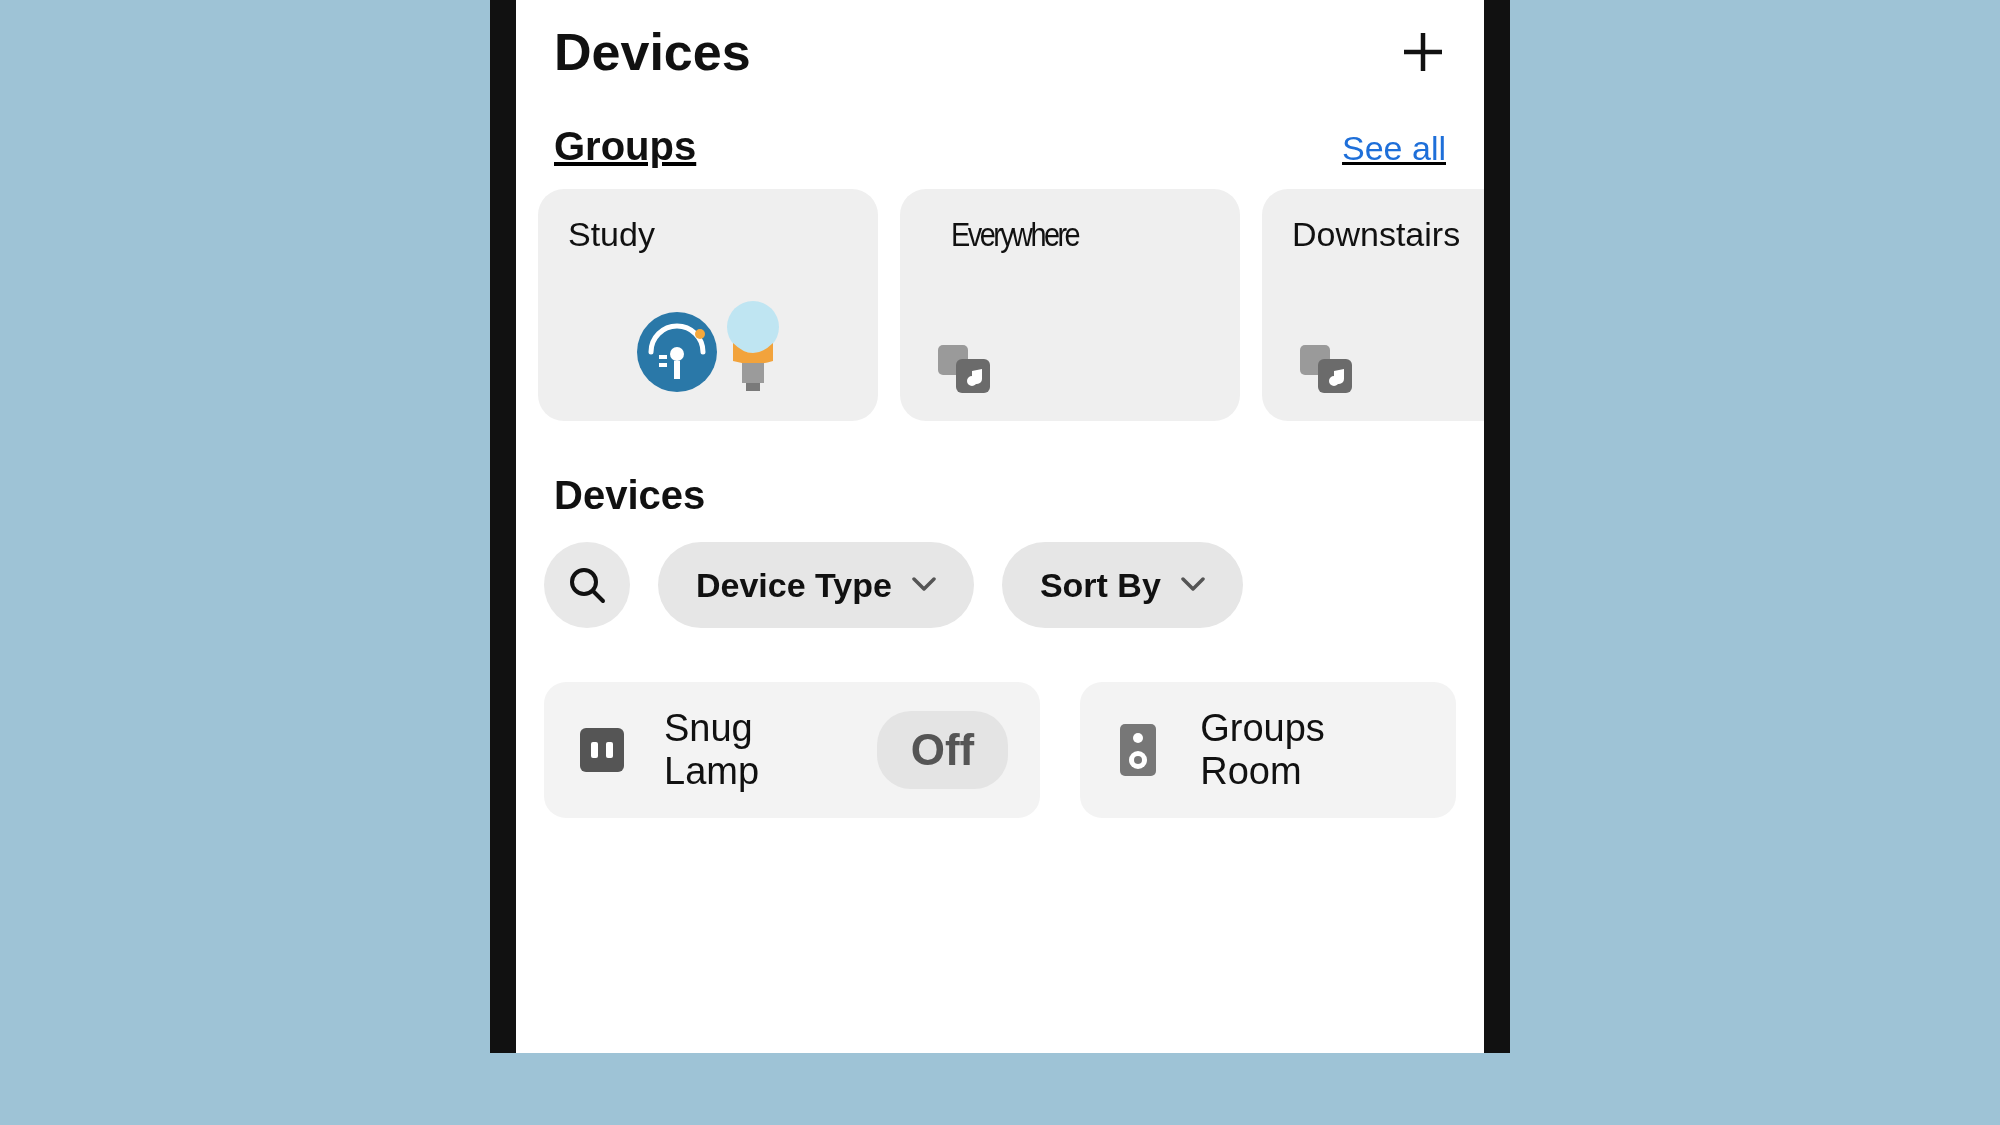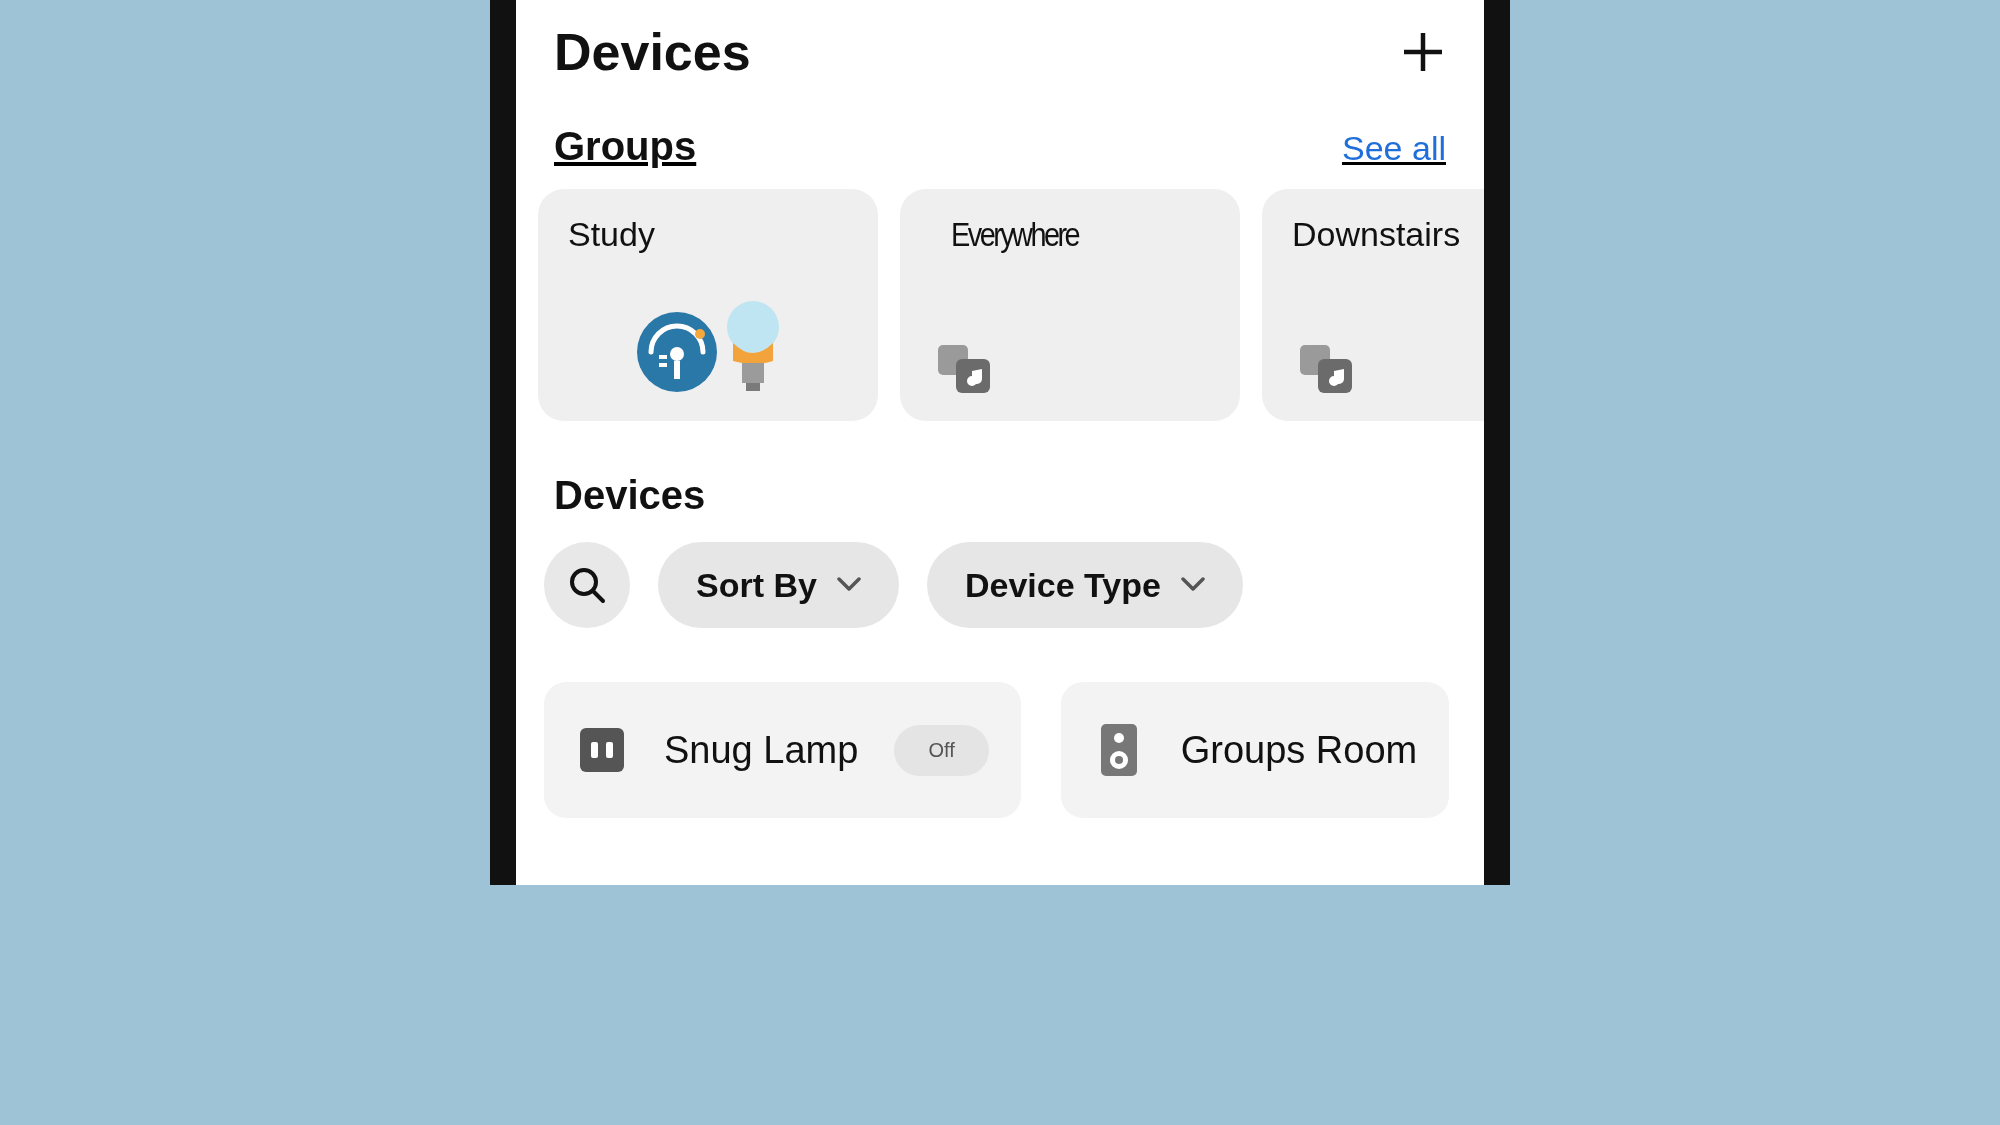--- a/index.html
+++ b/index.html
@@ -7,21 +7,21 @@
     width: 2000px;
     height: 1125px;
     background: #9ec3d6;
     font-family: -apple-system, "Segoe UI", Arial, sans-serif;
     display: flex;
     justify-content: center;
     overflow: hidden;
   }
   .phone-frame {
     width: 1020px;
-    height: 885px;
+    height: 1053px;
     background: #111;
     padding: 0 26px;
   }
   .screen {
     width: 100%;
     height: 100%;
     background: #fff;
     overflow: hidden;
     position: relative;
   }
@@ -153,22 +153,22 @@
   }
   .dev-name {
     font-size: 38px;
     color: #111;
     flex: 1;
   }
   .state-pill {
     background: #e4e4e4;
     border-radius: 34px;
     padding: 14px 34px;
-    font-size: 20px;
-    font-weight: 400;
+    font-size: 44px;
+    font-weight: 700;
     color: #555;
   }
   .stretch { letter-spacing: -3px; transform: scaleX(0.85); display:inline-block; }
 </style>
 </head>
 <body>
 
 <div class="phone-frame">
   <div class="screen">
 
@@ -237,27 +237,27 @@
     </div>
 
     <div class="filter-row">
       <div class="search-btn">
         <svg width="40" height="40" viewBox="0 0 40 40">
           <circle cx="17" cy="17" r="12" fill="none" stroke="#111" stroke-width="4"></circle>
           <line x1="26" y1="26" x2="36" y2="36" stroke="#111" stroke-width="4" stroke-linecap="round"></line>
         </svg>
       </div>
       <div class="pill">
-        <span>Sort By</span>
+        <span>Device Type</span>
         <svg width="24" height="16" viewBox="0 0 24 16">
           <polyline points="2,2 12,12 22,2" fill="none" stroke="#555" stroke-width="3.5" stroke-linecap="round" stroke-linejoin="round"></polyline>
         </svg>
       </div>
       <div class="pill">
-        <span>Device Type</span>
+        <span>Sort By</span>
         <svg width="24" height="16" viewBox="0 0 24 16">
           <polyline points="2,2 12,12 22,2" fill="none" stroke="#555" stroke-width="3.5" stroke-linecap="round" stroke-linejoin="round"></polyline>
         </svg>
       </div>
     </div>
 
     <div class="device-list">
 
       <div class="device-row">
         <div class="dev-icon">

